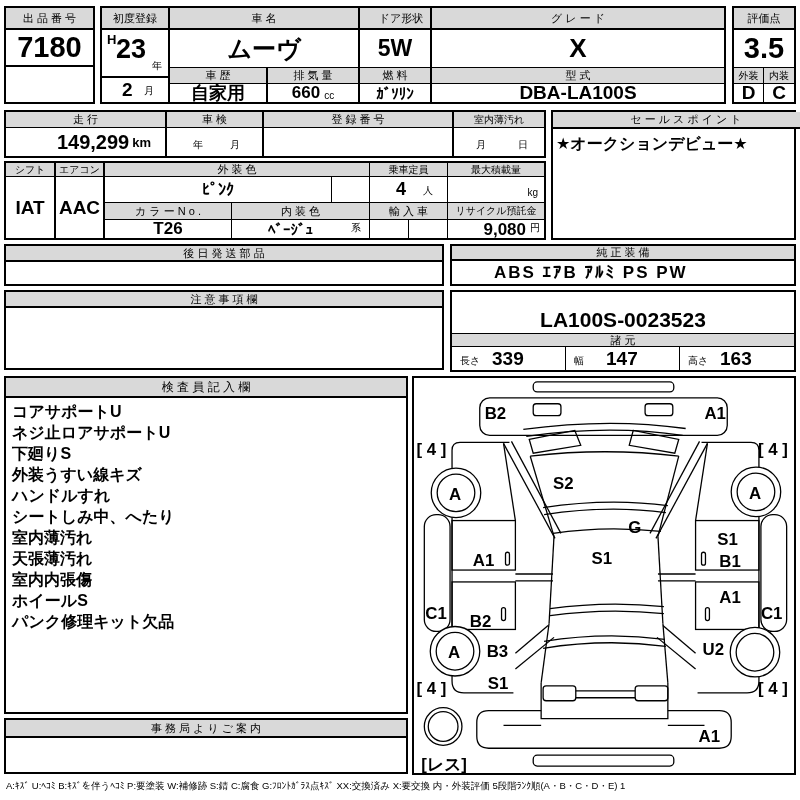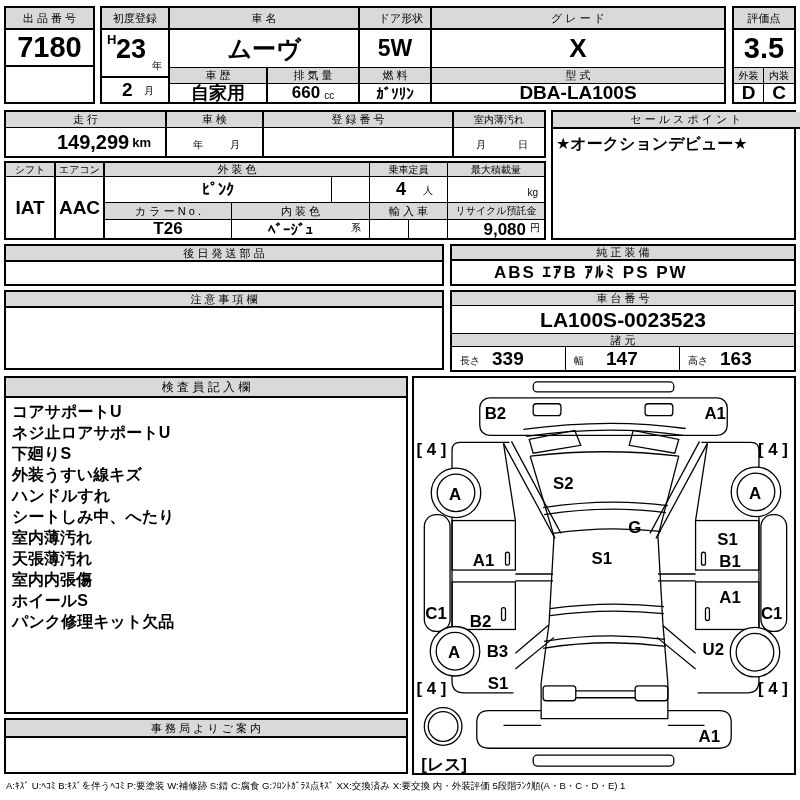--- a/index.html
+++ b/index.html
@@ -159,21 +159,20 @@
     <div class="cell hdr bb2" style="left:0;top:0;width:342px;height:15px;">純 正 装 備</div>
     <div class="cell val" style="left:0;top:15px;width:400px;height:23px;font-size:17px;justify-content:flex-start;padding-left:42px;letter-spacing:2px;">ABS ｴｱB ｱﾙﾐ PS PW</div>
   </div>
 
   <div class="box" style="left:4px; top:290px; width:440px; height:80px;">
     <div class="cell hdr bb2" style="left:0;top:0;width:436px;height:16px;">注 意 事 項 欄</div>
     <div class="cell" style="left:0;top:16px;width:436px;height:60px;"></div>
   </div>
 
   <div class="box" style="left:450px; top:290px; width:346px; height:82px;">
-    <div class="cell hdr bb1" style="left:0;top:0;width:342px;height:14px;">車 台 番 号</div>
     <div class="cell val bb1" style="left:0;top:14px;width:342px;height:28px;font-size:21px;">LA100S-0023523</div>
     <div class="cell hdr bb1" style="left:0;top:42px;width:342px;height:13px;">諸 元</div>
     <div class="cell br1" style="left:0;top:55px;width:114px;height:23px;">
       <span class="small" style="position:absolute;left:8px;top:7px;">長さ</span>
       <span style="position:absolute;left:40px;top:1px;font-weight:bold;font-size:19px;">339</span>
     </div>
     <div class="cell br1" style="left:114px;top:55px;width:114px;height:23px;">
       <span class="small" style="position:absolute;left:8px;top:7px;">幅</span>
       <span style="position:absolute;left:40px;top:1px;font-weight:bold;font-size:19px;">147</span>
     </div>

